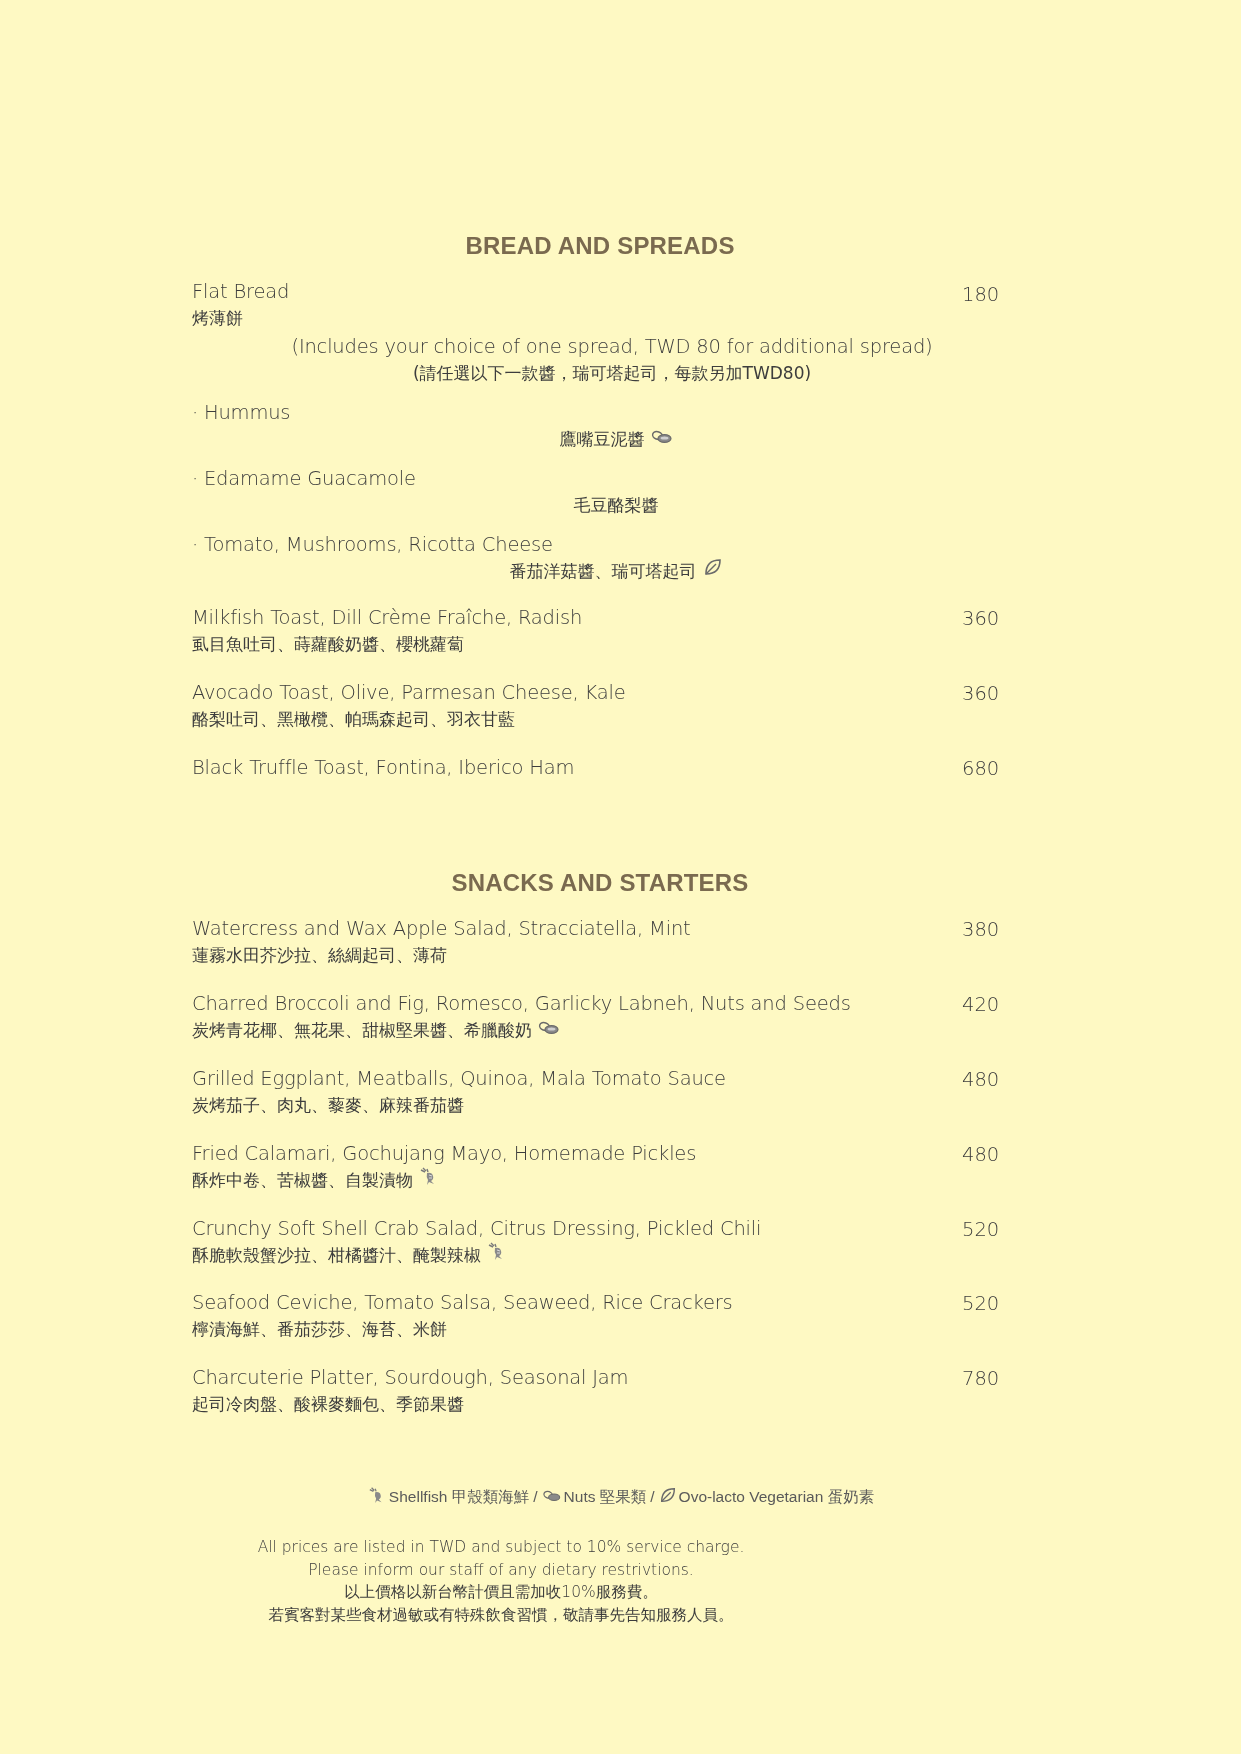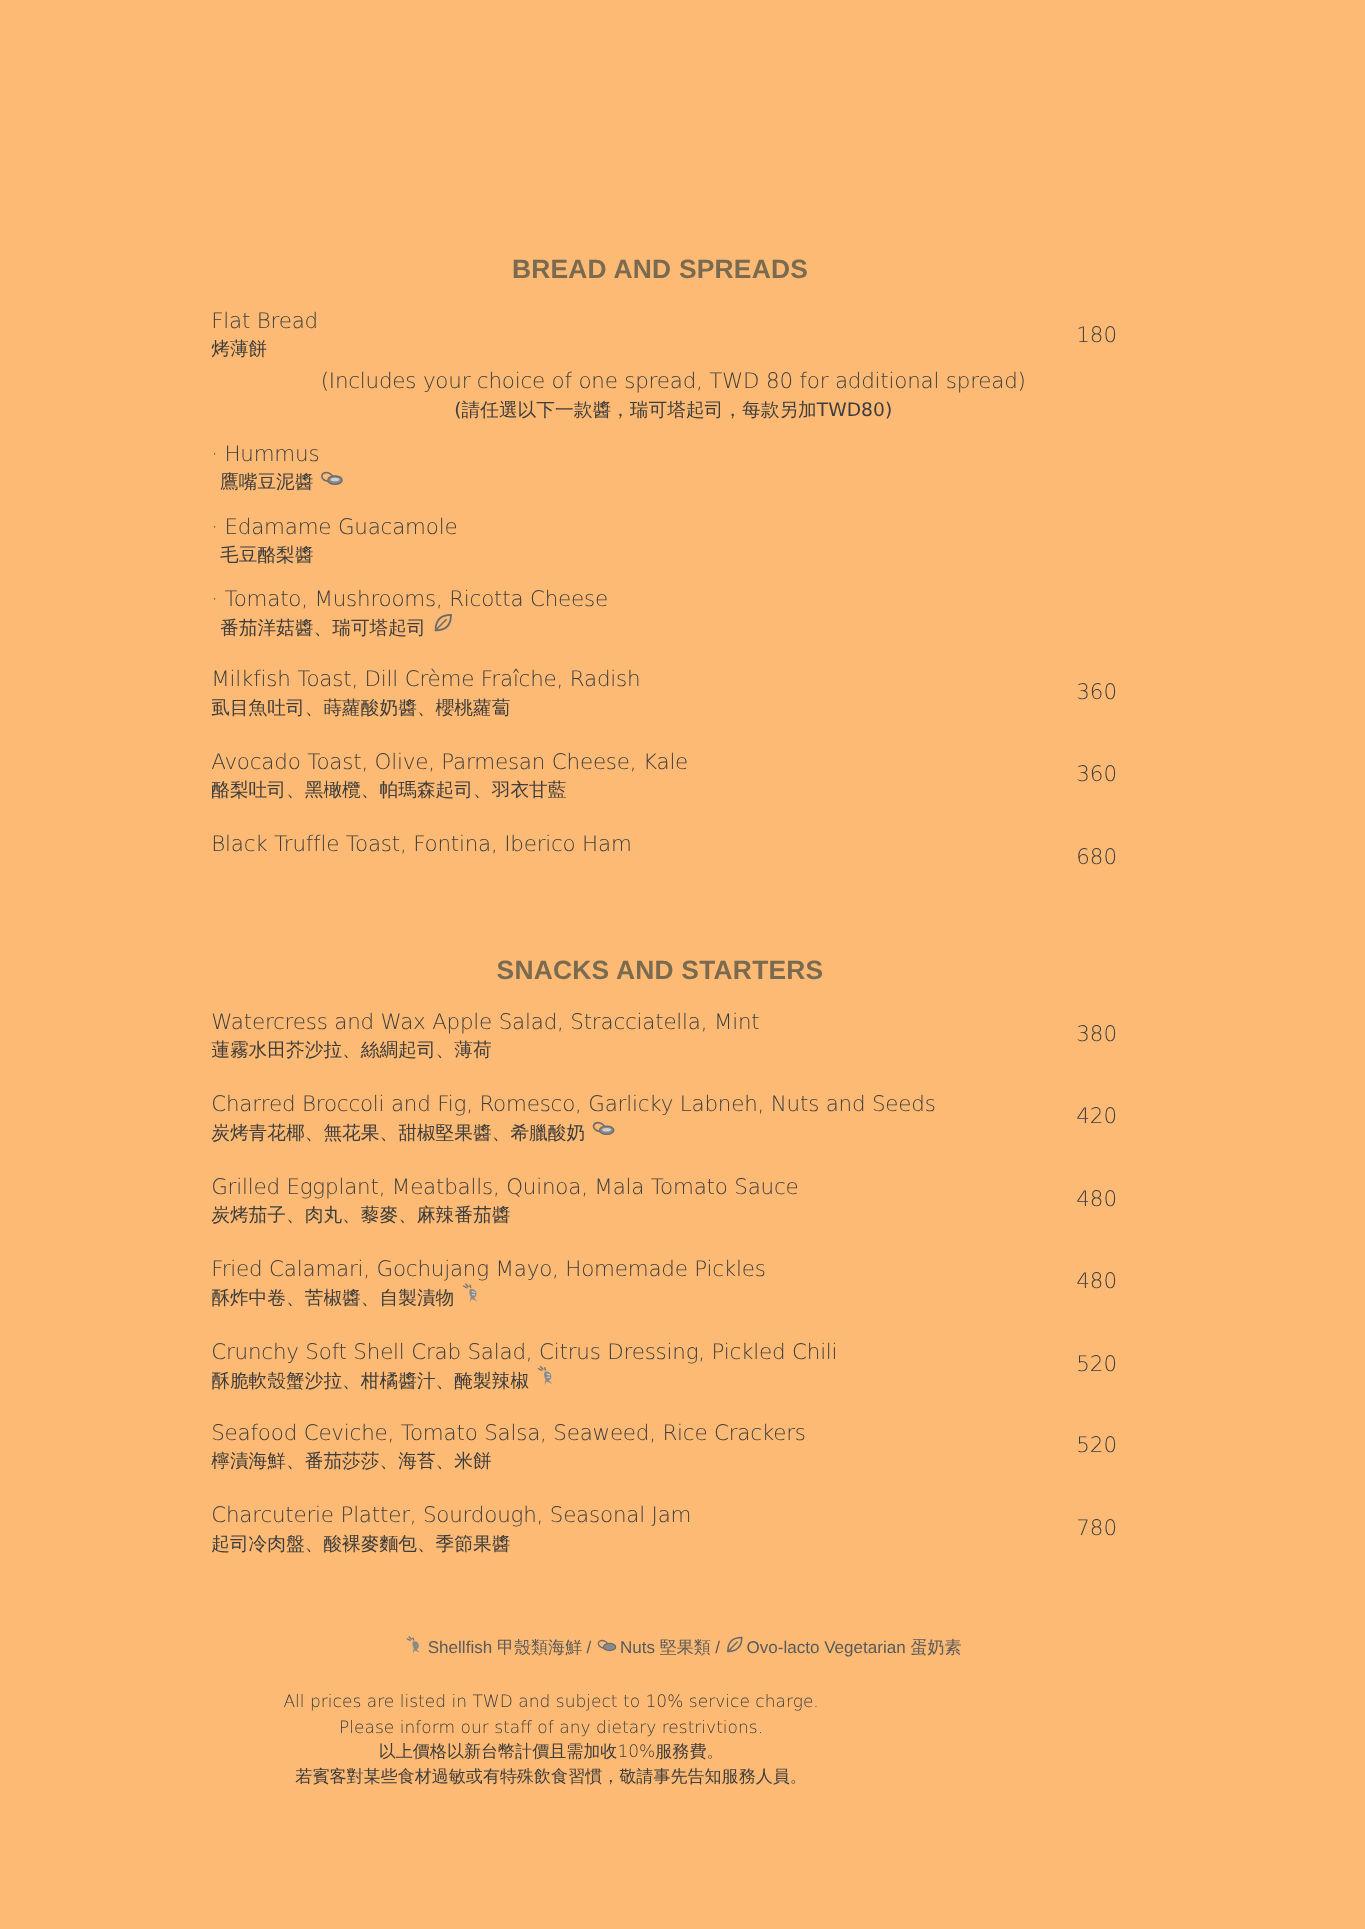--- a/index.html
+++ b/index.html
@@ -7,21 +7,21 @@
       width: 1241px;
       height: 1754px;
       background: #ffffff;
       font-family: "DejaVu Sans", "Liberation Sans", sans-serif;
       color: #3a3a3a;
     }
     .page {
       position: relative;
       width: 1241px;
       height: 1754px;
-      background: #fdba74;
+      background: #fef9c3;
     }
     .section-title {
       position: absolute;
       left: 0;
       width: 1200px;
       text-align: center;
       font-family: "Liberation Sans", "DejaVu Sans", sans-serif;
       font-size: 24px;
       font-weight: 600;
       color: #7a6a4f;
@@ -46,29 +46,28 @@
       font-size: 17px;
       line-height: 26px;
       color: #3d3d3d;
       white-space: nowrap;
     }
     .item .price {
       position: absolute;
       right: 0;
       top: 2px;
       width: 70px;
-      text-align: center;
+      text-align: left;
       font-family: "DejaVu Sans", sans-serif;
       font-size: 19.5px;
       font-weight: 300;
       color: #3d3d3d;
-      margin-top: 10px;
     }
     .spread .en, .spread .zh { padding-left: 0; }
-    .spread .zh { padding-left: 8px; }
+    .spread .zh { padding-left: 8px; text-align: center; }
     .icon {
       display: inline-block;
       vertical-align: middle;
       margin-left: 6px;
       position: relative;
       top: -2px;
     }
     .legend {
       position: absolute;
       left: 0;

